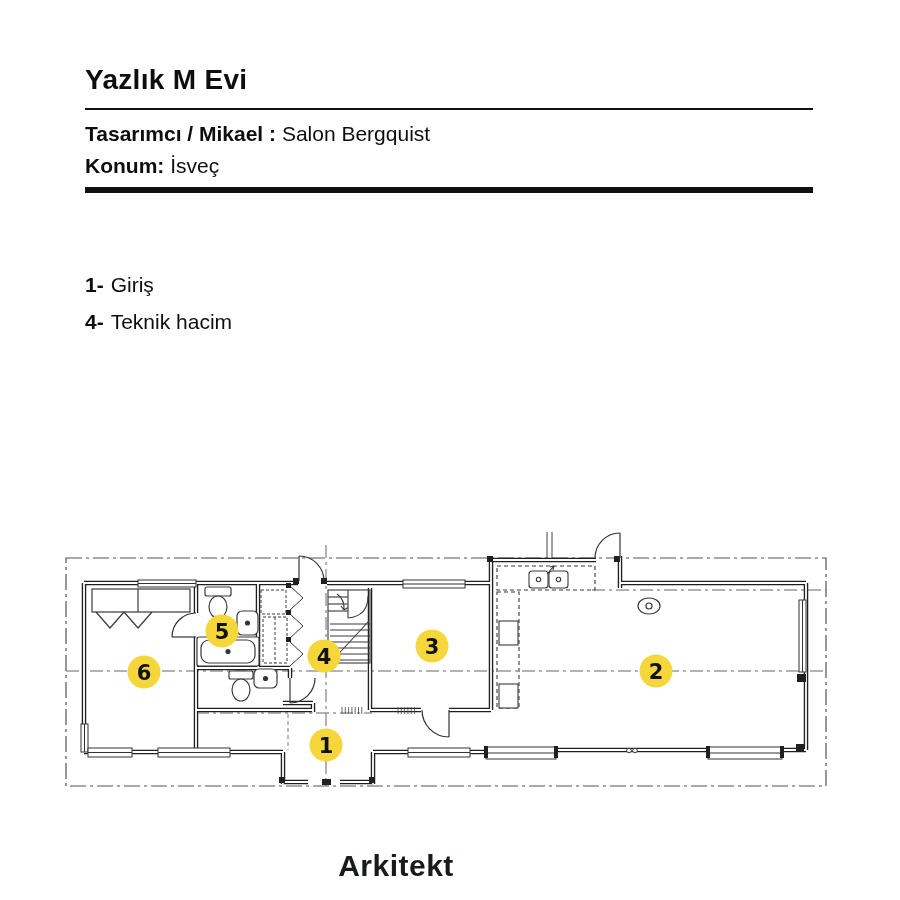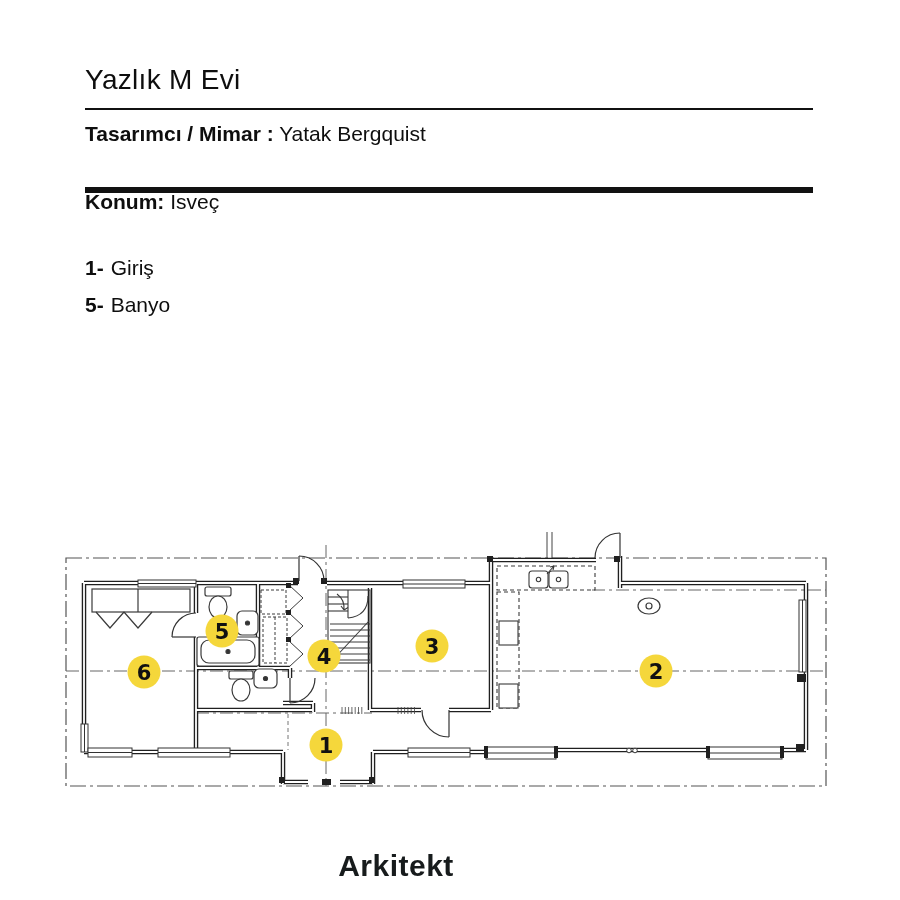--- a/index.html
+++ b/index.html
@@ -1,52 +1,52 @@
 <!DOCTYPE html>
 <html><head>
 <meta charset="utf-8">
 <style>
   html,body{margin:0;padding:0;}
   body{
     width:900px;height:900px;background:#ffffff;position:relative;
     font-family:"Liberation Sans", sans-serif;color:#0e0e0e;overflow:hidden;
   }
   .abs{position:absolute;}
-  .title{top:64px;left:85px;font-size:28px;font-weight:normal;letter-spacing:.3px;}
+  .title{top:64px;left:85px;font-size:28px;font-weight:bold;letter-spacing:.3px;}
   .rule-thin{top:108px;left:85px;width:728px;height:2px;background:#111;}
   .meta1{top:122px;left:85px;font-size:21px;}
-  .meta2{top:154px;left:85px;font-size:21px;margin-top:36px;}
+  .meta2{top:154px;left:85px;font-size:21px;}
   .meta-label{font-weight:bold;}
   .meta-value{font-weight:normal;}
   .rule-thick{top:187px;left:85px;width:728px;height:6px;background:#111;}
-  .legend{top:256px;left:85px;}
+  .legend{top:273px;left:85px;}
   .legend-item{height:36.5px;font-size:21px;white-space:nowrap;}
   .legend-num{font-weight:bold;margin-right:7px;}
   .plan-svg{position:absolute;left:0;top:0;}
   .logo{top:849px;left:0;width:792px;text-align:center;font-size:30px;
         font-weight:bold;letter-spacing:.5px;color:#171b1c;}
 </style>
 </head>
 <body>
 
 <div class="abs title">Yazlık M Evi</div>
 <div class="abs rule-thin"></div>
 <div class="abs meta1">
-  <span class="meta-label">Tasarımcı / Mimar :</span>
-  <span class="meta-value">Yatak Bergquist</span>
+  <span class="meta-label">Tasarımcı / Mikael :</span>
+  <span class="meta-value">Salon Bergquist</span>
 </div>
 <div class="abs meta2">
   <span class="meta-label">Konum:</span>
   <span class="meta-value">İsveç</span>
 </div>
 <div class="abs rule-thick"></div>
 
 <div class="abs legend">
   <div class="legend-item"><span class="legend-num">1-</span><span>Giriş</span></div>
-  <div class="legend-item"><span class="legend-num">5-</span><span>Banyo</span></div>
+  <div class="legend-item"><span class="legend-num">4-</span><span>Teknik hacim</span></div>
 </div>
 
 <svg class="plan-svg" width="900" height="900" viewBox="0 0 900 900">
 
   <rect x="66" y="558" width="760" height="228" fill="none" stroke="#555" stroke-width="1.2" stroke-dasharray="16 4 3 4"></rect>
 
   <g stroke="#666" stroke-width="1" stroke-dasharray="13 4 3 4">
     <line x1="66" y1="671" x2="826" y2="671"></line>
     <line x1="592" y1="590" x2="826" y2="590"></line>
     <line x1="326" y1="545" x2="326" y2="786"></line>

